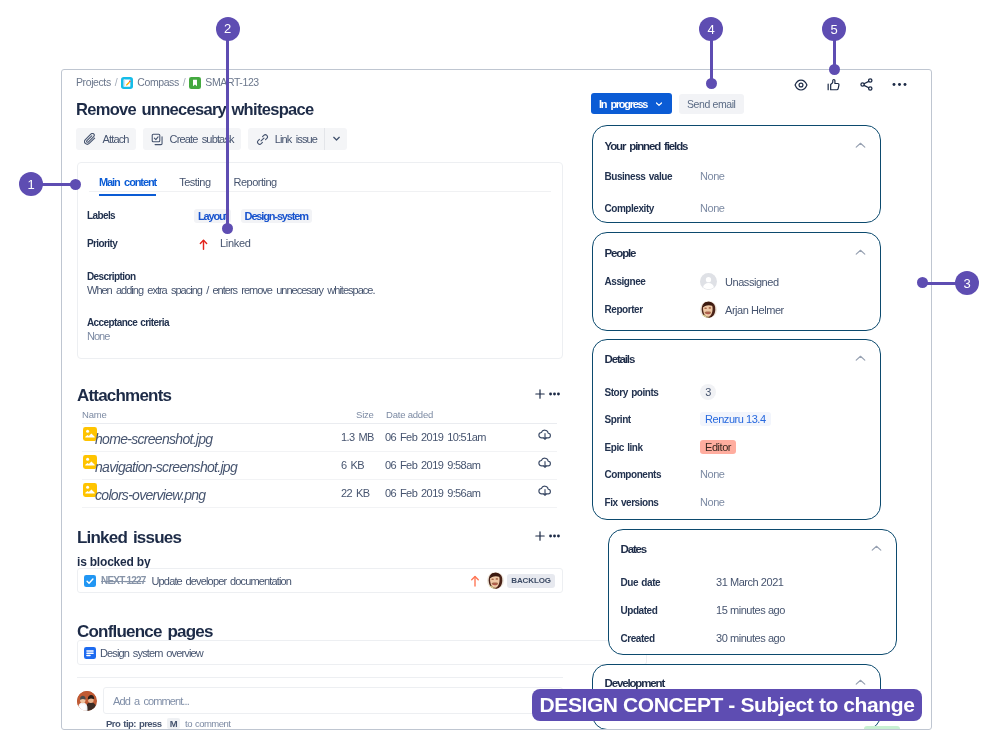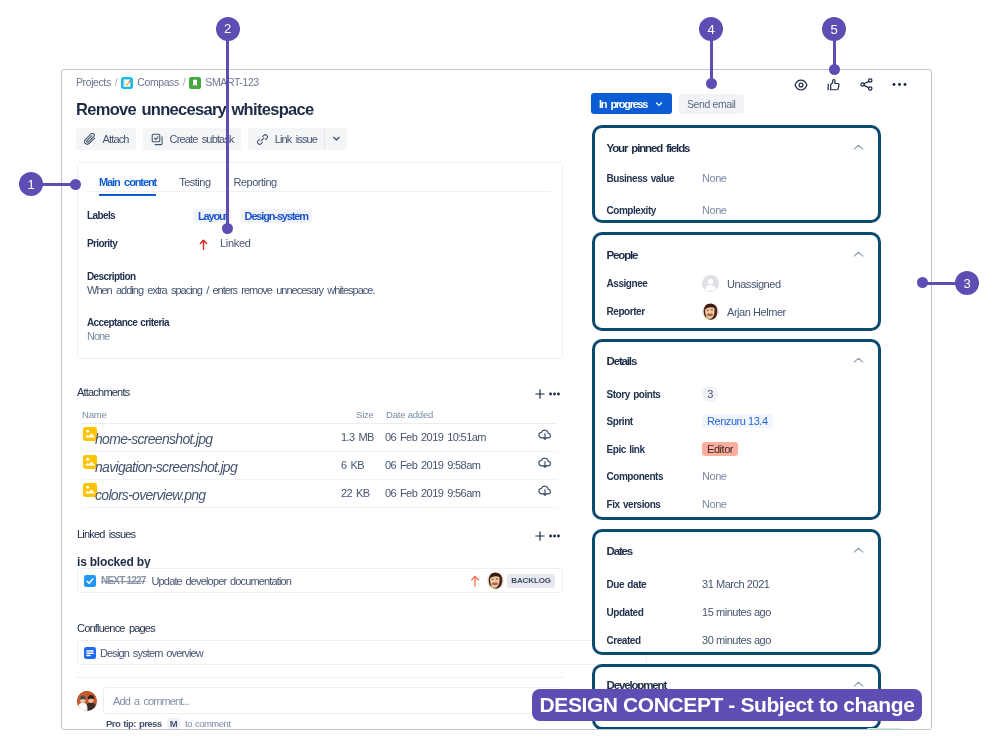--- a/index.html
+++ b/index.html
@@ -46,21 +46,21 @@
   .tabs-rule{position:absolute;left:11px;top:28px;width:462px;height:1px;background:#F0F1F3;}
 
   .frow{position:absolute;display:flex;align-items:center;}
   .flabel{font-size:10px;font-weight:700;color:#22324F;width:107px;letter-spacing:-0.6px;word-spacing:1px;}
   .fval{font-size:11px;color:#46546F;letter-spacing:-1.0px;word-spacing:2.2px;}
   .fval.none{color:#7C8AA3;}
 
   .chip{display:inline-block;background:#F2F3F6;border-radius:3px;padding:1px 4px;
         font-size:11px;color:#1853CE;font-weight:600;letter-spacing:-1.15px;margin-right:5px;}
 
-  .sectitle{position:absolute;font-size:11px;font-weight:400;color:#1D2B47;letter-spacing:-0.8px;word-spacing:2px;}
+  .sectitle{position:absolute;font-size:17px;font-weight:700;color:#1D2B47;letter-spacing:-0.8px;word-spacing:2px;}
   .sec-actions{position:absolute;display:flex;align-items:center;gap:4px;color:#1D2B47;}
   .sec-actions span{display:flex;}
 
   .athead{position:absolute;top:0;font-size:9.5px;font-weight:400;color:#7C8AA3;letter-spacing:-0.2px;}
   .atrow{position:relative;height:27px;border-bottom:1px solid #F2F3F5;}
   .atrow span{position:absolute;}
   .atfile{left:1px;top:3px;display:flex;}
   .atname{left:13px;top:7px;font-size:14px;color:#46546F;letter-spacing:-0.7px;font-style:italic;}
   .atsize{left:259px;top:7px;font-size:11px;color:#46546F;letter-spacing:-0.6px;word-spacing:1.5px;}
   .atdate{left:303px;top:7px;font-size:11px;color:#46546F;letter-spacing:-0.6px;word-spacing:1.5px;}
@@ -92,22 +92,22 @@
   .status-btn{position:absolute;display:flex;align-items:center;gap:7px;
               height:21px;padding:0 8px;background:#0B5CD5;border-radius:3px;
               color:#fff;font-size:11px;font-weight:700;letter-spacing:-1.3px;word-spacing:2.5px;box-sizing:border-box;}
   .status-btn span{display:flex;align-items:center;}
   .email-btn{position:absolute;display:flex;align-items:center;justify-content:center;
              height:20px;padding:0 8px;background:#F2F3F6;border-radius:3px;
              color:#5B6B85;font-size:10.5px;letter-spacing:-0.4px;box-sizing:border-box;}
   .topicons{position:absolute;display:flex;align-items:center;gap:18px;}
   .topicons span{display:flex;align-items:center;justify-content:center;width:15px;height:15px;}
 
-  .panel{position:absolute;left:0;background:#fff;border:3px solid #0c4a6e;
-         border-radius:10px;box-sizing:border-box;width:289px;}
+  .panel{position:absolute;left:0;background:#fff;border:1px solid #0c4a6e;
+         border-radius:15px;box-sizing:border-box;width:289px;}
   .panel-title{position:absolute;left:11.5px;font-size:11.5px;font-weight:700;color:#1D2B47;letter-spacing:-1.15px;word-spacing:2px;}
   .chev{position:absolute;right:14px;display:flex;}
   .prow{position:absolute;display:flex;align-items:center;}
   .plabel{font-size:10px;font-weight:700;color:#22324F;width:95.5px;letter-spacing:-0.45px;word-spacing:1px;}
   .pval{font-size:11px;color:#46546F;letter-spacing:-0.45px;}
   .pval.none{color:#7C8AA3;}
   .pavatar{display:flex;margin-right:8px;}
   .ppill{display:inline-block;border-radius:3px;padding:1px 5px;font-size:11px;letter-spacing:-0.45px;}
   .ppill.grey{background:#F1F2F5;color:#46546F;border-radius:50%;padding:0;width:16px;height:16px;text-align:center;line-height:16px;}
   .ppill.blue{background:#F2F5FC;color:#2668DE;}
@@ -543,21 +543,21 @@
         <div class="prow" style="left:11.5px;top:128px;">
           <span class="plabel">Components</span>
           <span class="pval none">None</span>
         </div>
         <div class="prow" style="left:11.5px;top:156px;">
           <span class="plabel">Fix versions</span>
           <span class="pval none">None</span>
         </div>
       </div>
 
-      <div class="panel" style="top:459px;height:126px;">
+      <div class="panel" style="top:459px;height:126px;margin-left:16px;">
         <div class="panel-title" style="top:13px;">Dates</div>
         <span class="chev" style="top:15px;">
           <svg width="11" height="7" viewBox="0 0 12 8" fill="none" stroke="#97A1B2" stroke-width="1.35" stroke-linecap="round" stroke-linejoin="round">
               <path d="M1.1 5.9 6 1.5l4.9 4.4"></path>
             </svg>
         </span>
         <div class="prow" style="left:11.5px;top:46px;">
           <span class="plabel">Due date</span>
           <span class="pval">31 March 2021</span>
         </div>

